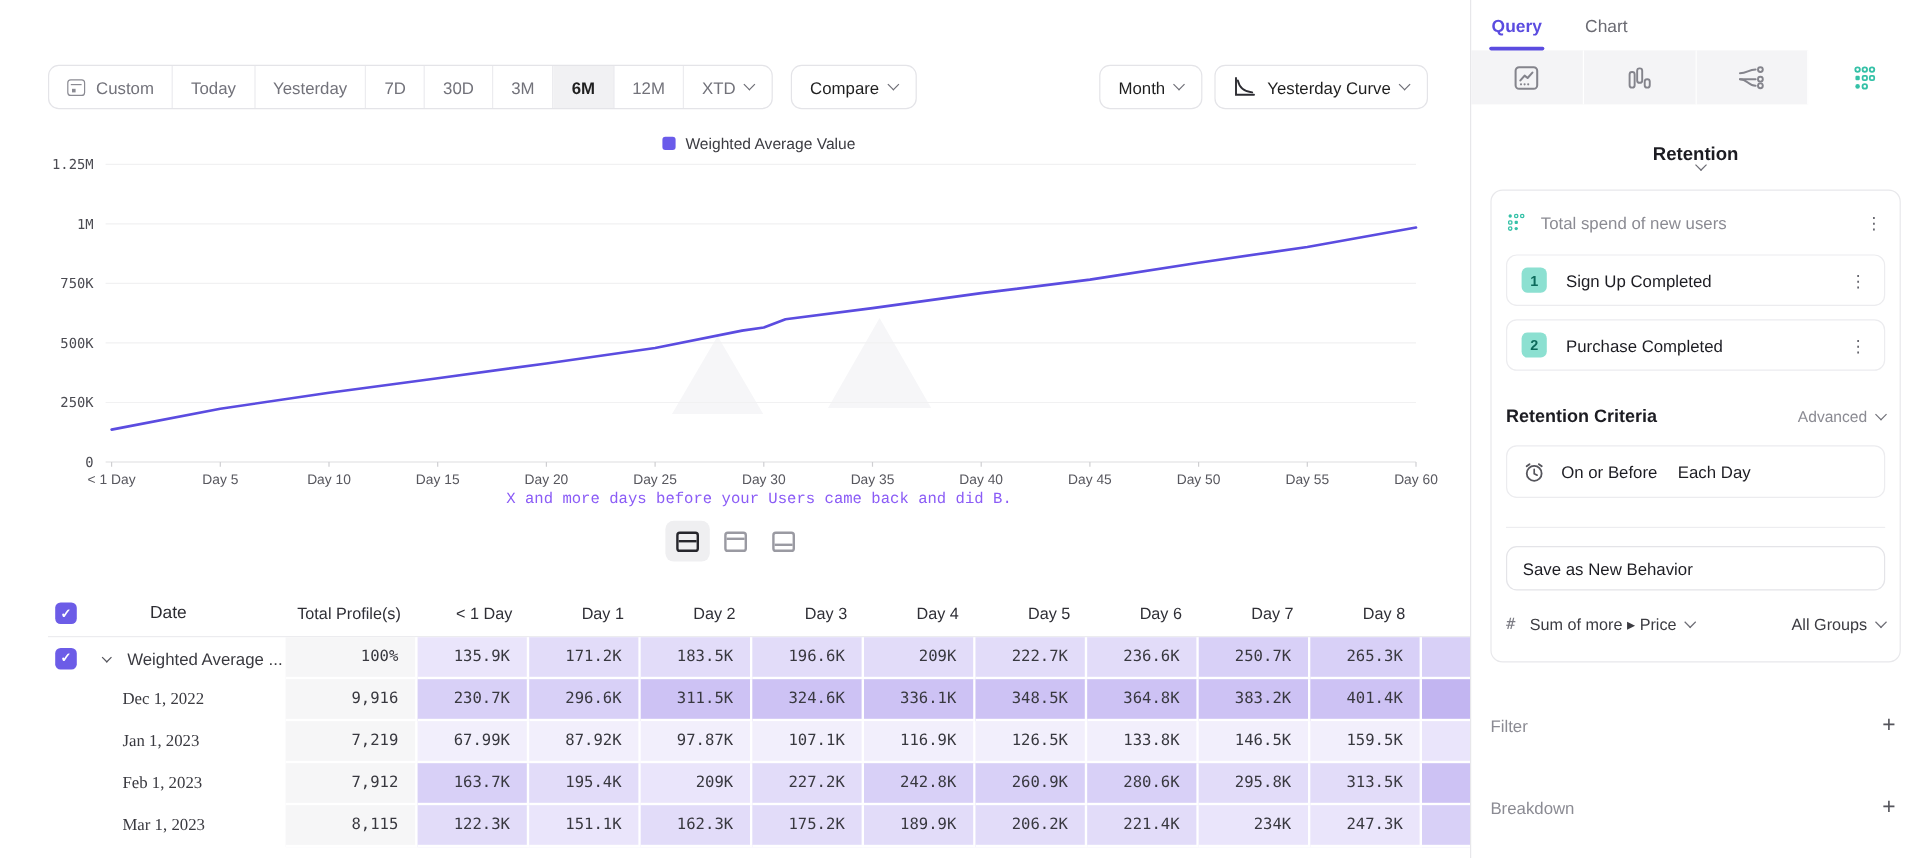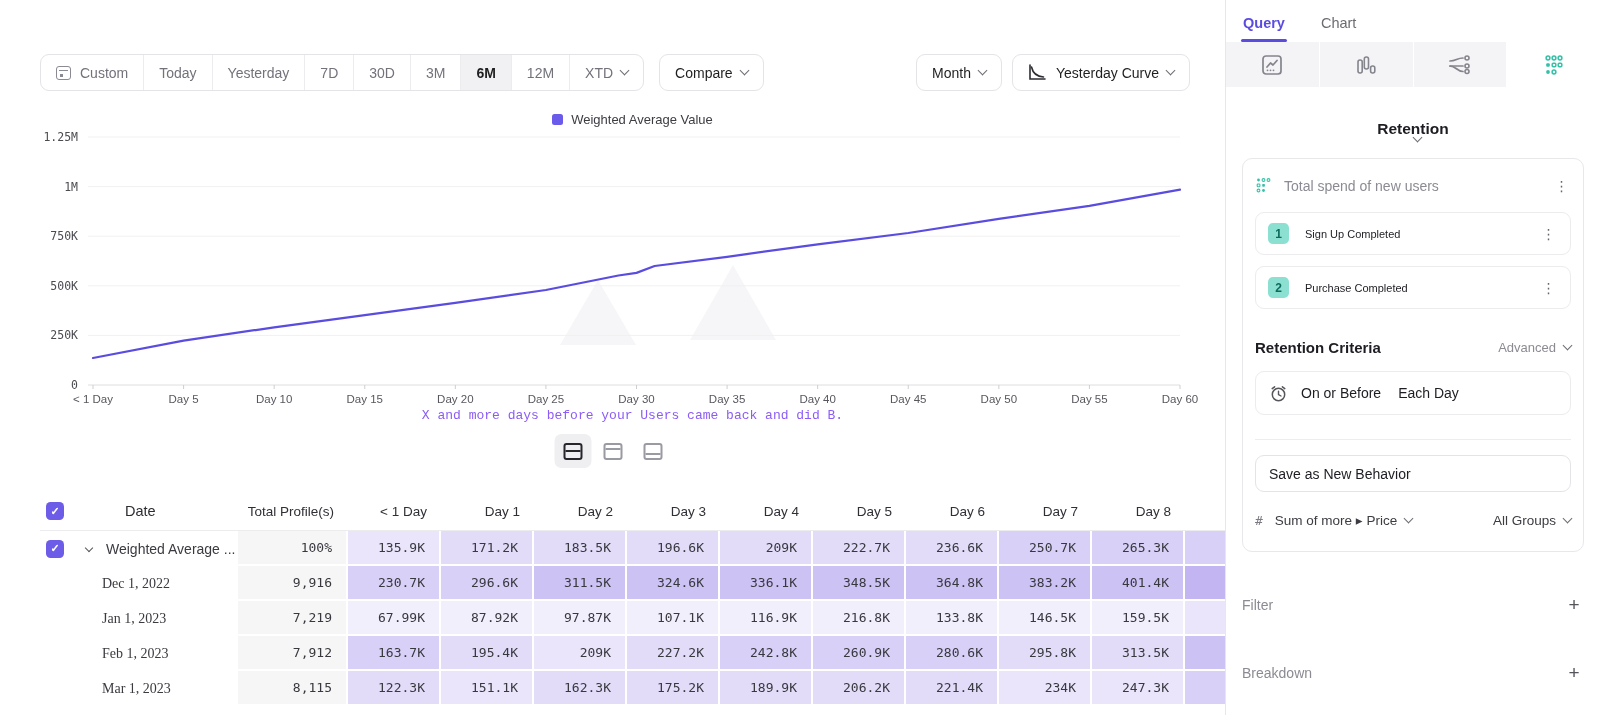--- a/index.html
+++ b/index.html
@@ -106,21 +106,21 @@
   .qcard { margin-top:17px; border:1px solid #e8e8eb; border-radius:10px; padding:12px; }
   .qcard-head { display:flex; align-items:center; height:30px; }
   .qcard-title { margin-left:11px; font-size:14px; color:#8b8b93; flex:1; }
   .kebab { width:18px; text-align:center; color:#66666e; font-size:14px; cursor:pointer; }
   .kebab::before { content:"⋮"; letter-spacing:1px; }
   .step { margin-top:11px; border:1px solid #ececef; border-radius:9px; height:43px;
           display:flex; align-items:center; padding:0 12px; }
   .badge { width:21px; height:21px; border-radius:5px; background:#8ce0d1; color:#0d6b5c;
           font-size:12px; font-weight:bold; display:flex; align-items:center;
           justify-content:center; flex:none; }
-  .step-label { margin-left:16px; font-size:11px; color:#1d1d23; flex:1; }
+  .step-label { margin-left:16px; font-size:14px; color:#1d1d23; flex:1; }
   .criteria { margin-top:30px; display:flex; align-items:center; }
   .criteria-label { font-size:15px; font-weight:bold; color:#1d1d23; flex:1; }
   .advanced { font-size:13px; color:#8b8b93; display:flex; align-items:center; cursor:pointer; }
   .onbefore { margin-top:15px; border:1px solid #ececef; border-radius:9px; height:44px;
           display:flex; align-items:center; padding:0 13px; }
   .onbefore-txt { margin-left:13px; font-size:14px; color:#1d1d23; }
   .onbefore-txt + .onbefore-txt { margin-left:17px; }
   .qsep { margin-top:24px; border-top:1px solid #ededf0; }
   .savebtn { margin-top:15px; border:1px solid #e4e4e8; border-radius:9px; height:37px;
           display:flex; align-items:center; padding:0 13px; font-size:14px; color:#1d1d23;
@@ -317,21 +317,21 @@
         <div class="trow">
           <div class="datecell">
             <span class="row-label row-date">Jan 1, 2023</span>
           </div>
           <div class="cell total">7,219</div>
           <div class="cell day" style="background: rgb(242, 239, 252);">67.99K</div>
           <div class="cell day" style="background: rgb(242, 239, 252);">87.92K</div>
           <div class="cell day" style="background: rgb(242, 239, 252);">97.87K</div>
           <div class="cell day" style="background: rgb(242, 239, 252);">107.1K</div>
           <div class="cell day" style="background: rgb(242, 239, 252);">116.9K</div>
-          <div class="cell day" style="background: rgb(242, 239, 252);">216.8K</div>
+          <div class="cell day" style="background: rgb(242, 239, 252);">126.5K</div>
           <div class="cell day" style="background: rgb(242, 239, 252);">133.8K</div>
           <div class="cell day" style="background: rgb(242, 239, 252);">146.5K</div>
           <div class="cell day" style="background: rgb(242, 239, 252);">159.5K</div>
           <div class="sliver" style="background: rgb(234, 229, 251);"></div>
         </div>
         <div class="trow">
           <div class="datecell">
             <span class="row-label row-date">Feb 1, 2023</span>
           </div>
           <div class="cell total">7,912</div>

